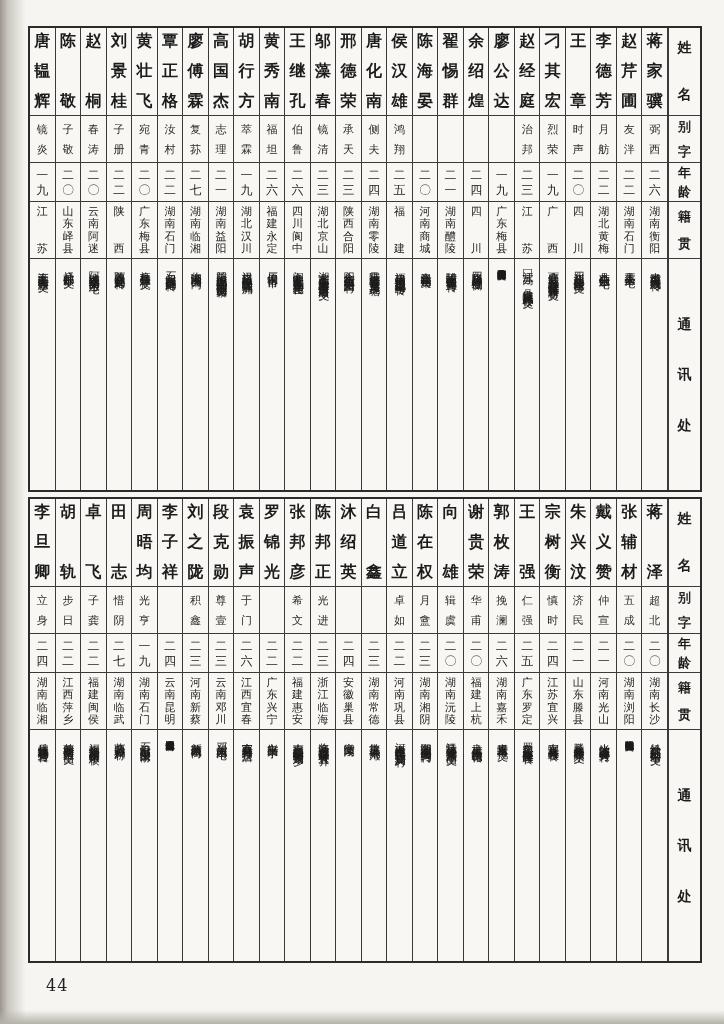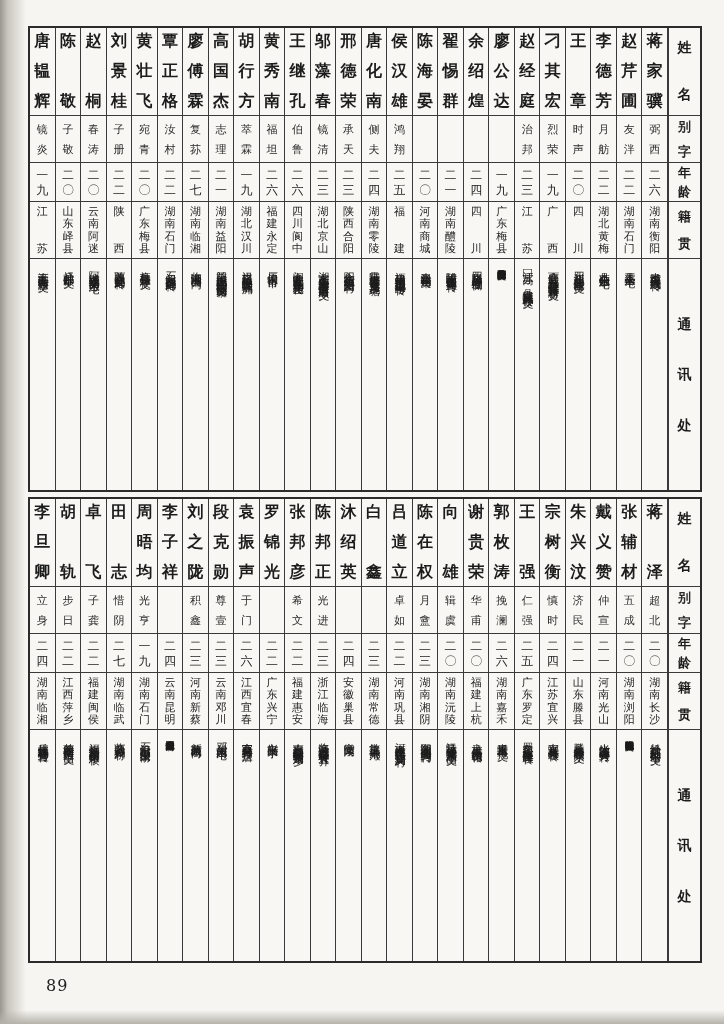--- a/index.html
+++ b/index.html
@@ -1274,13 +1274,13 @@
           <span>临</span>
           <span>湘</span>
         </div>
         <div class="cell cell-addr">
           <div class="addr-text">岳州桃林寺杨春盛号转</div>
         </div>
       </div>
     </div>
 </div>
 
-<div class="page-number">89</div>
+<div class="page-number">44</div>
 
 </body></html>

